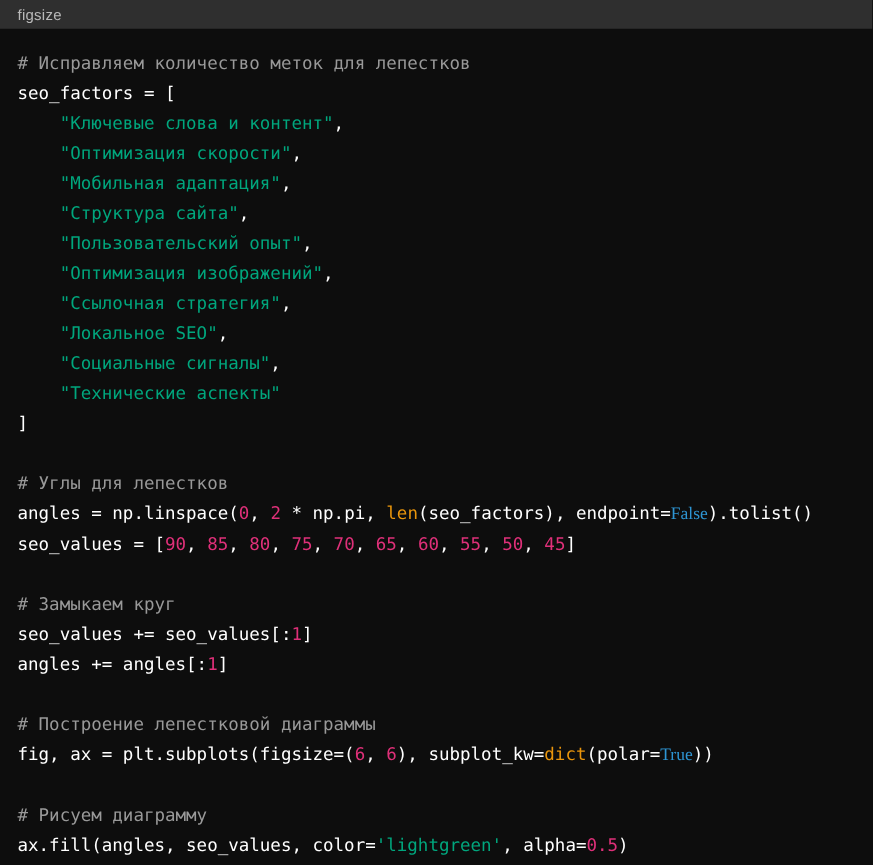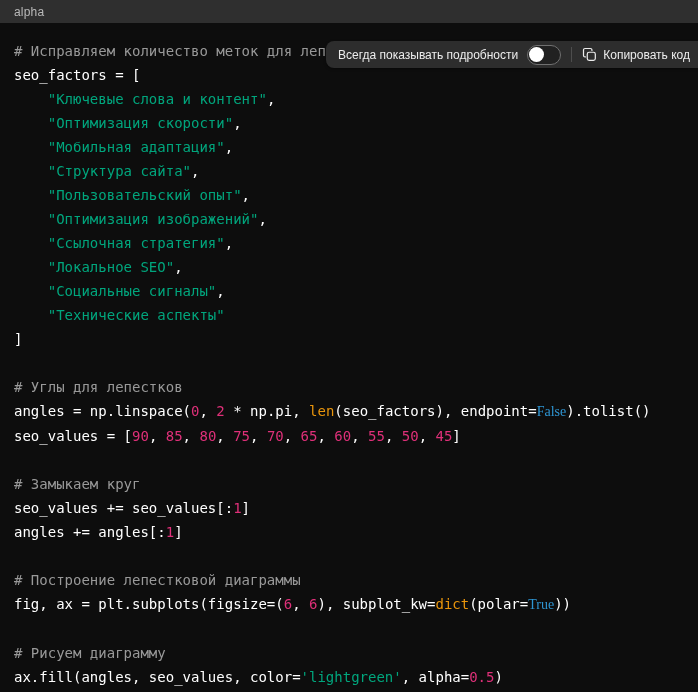--- a/index.html
+++ b/index.html
@@ -86,35 +86,19 @@
     padding: 0;
   }
   .copy-icon { display: inline-flex; color: var(--toolbar_text, #ececec); }
 </style>
 </head>
 <body>
 
 <div class="code-block">
 
   <div class="code-header">
-    <span class="code-lang">alpha</span>
+    <span class="code-lang">figsize</span>
   </div>
 
   <pre class="code-body"><div class="code-line"><span class="tok-c"># Исправляем количество меток для лепестков</span></div><div class="code-line"><span class="tok-p">seo_factors = [</span></div><div class="code-line"><span class="tok-p">    </span><span class="tok-s">"Ключевые слова и контент"</span><span class="tok-p">,</span></div><div class="code-line"><span class="tok-p">    </span><span class="tok-s">"Оптимизация скорости"</span><span class="tok-p">,</span></div><div class="code-line"><span class="tok-p">    </span><span class="tok-s">"Мобильная адаптация"</span><span class="tok-p">,</span></div><div class="code-line"><span class="tok-p">    </span><span class="tok-s">"Структура сайта"</span><span class="tok-p">,</span></div><div class="code-line"><span class="tok-p">    </span><span class="tok-s">"Пользовательский опыт"</span><span class="tok-p">,</span></div><div class="code-line"><span class="tok-p">    </span><span class="tok-s">"Оптимизация изображений"</span><span class="tok-p">,</span></div><div class="code-line"><span class="tok-p">    </span><span class="tok-s">"Ссылочная стратегия"</span><span class="tok-p">,</span></div><div class="code-line"><span class="tok-p">    </span><span class="tok-s">"Локальное SEO"</span><span class="tok-p">,</span></div><div class="code-line"><span class="tok-p">    </span><span class="tok-s">"Социальные сигналы"</span><span class="tok-p">,</span></div><div class="code-line"><span class="tok-p">    </span><span class="tok-s">"Технические аспекты"</span></div><div class="code-line"><span class="tok-p">]</span></div><div class="code-line"></div><div class="code-line"><span class="tok-c"># Углы для лепестков</span></div><div class="code-line"><span class="tok-p">angles = np.linspace(</span><span class="tok-n">0</span><span class="tok-p">, </span><span class="tok-n">2</span><span class="tok-p"> * np.pi, </span><span class="tok-b">len</span><span class="tok-p">(seo_factors), endpoint=</span><span class="tok-k">False</span><span class="tok-p">).tolist()</span></div><div class="code-line"><span class="tok-p">seo_values = [</span><span class="tok-n">90</span><span class="tok-p">, </span><span class="tok-n">85</span><span class="tok-p">, </span><span class="tok-n">80</span><span class="tok-p">, </span><span class="tok-n">75</span><span class="tok-p">, </span><span class="tok-n">70</span><span class="tok-p">, </span><span class="tok-n">65</span><span class="tok-p">, </span><span class="tok-n">60</span><span class="tok-p">, </span><span class="tok-n">55</span><span class="tok-p">, </span><span class="tok-n">50</span><span class="tok-p">, </span><span class="tok-n">45</span><span class="tok-p">]</span></div><div class="code-line"></div><div class="code-line"><span class="tok-c"># Замыкаем круг</span></div><div class="code-line"><span class="tok-p">seo_values += seo_values[:</span><span class="tok-n">1</span><span class="tok-p">]</span></div><div class="code-line"><span class="tok-p">angles += angles[:</span><span class="tok-n">1</span><span class="tok-p">]</span></div><div class="code-line"></div><div class="code-line"><span class="tok-c"># Построение лепестковой диаграммы</span></div><div class="code-line"><span class="tok-p">fig, ax = plt.subplots(figsize=(</span><span class="tok-n">6</span><span class="tok-p">, </span><span class="tok-n">6</span><span class="tok-p">), subplot_kw=</span><span class="tok-b">dict</span><span class="tok-p">(polar=</span><span class="tok-k">True</span><span class="tok-p">))</span></div><div class="code-line"></div><div class="code-line"><span class="tok-c"># Рисуем диаграмму</span></div><div class="code-line"><span class="tok-p">ax.fill(angles, seo_values, color=</span><span class="tok-s">'lightgreen'</span><span class="tok-p">, alpha=</span><span class="tok-n">0.5</span><span class="tok-p">)</span></div></pre>
 
-  <div class="floating-toolbar">
-    <span class="toolbar-label">Всегда показывать подробности</span>
-    <button class="toggle" role="switch" aria-checked="false">
-      <span class="knob"></span>
-    </button>
-    <span class="toolbar-divider"></span>
-    <button class="copy-btn">
-      <span class="copy-icon">
-        <svg width="15" height="15" viewBox="0 0 16 16" fill="none" stroke="currentColor" stroke-width="1.3" stroke-linecap="round" stroke-linejoin="round">
-          <rect x="5.6" y="5.6" width="8.6" height="8.6" rx="2"></rect>
-          <path d="M10.6 3.6 V3.2 A1.6 1.6 0 0 0 9 1.6 H3.2 A1.6 1.6 0 0 0 1.6 3.2 V9 a1.6 1.6 0 0 0 1.6 1.6 h.4"></path>
-        </svg>
-      </span>
-      <span>Копировать код</span>
-    </button>
-  </div>
 
 </div>
 
 </body></html>

